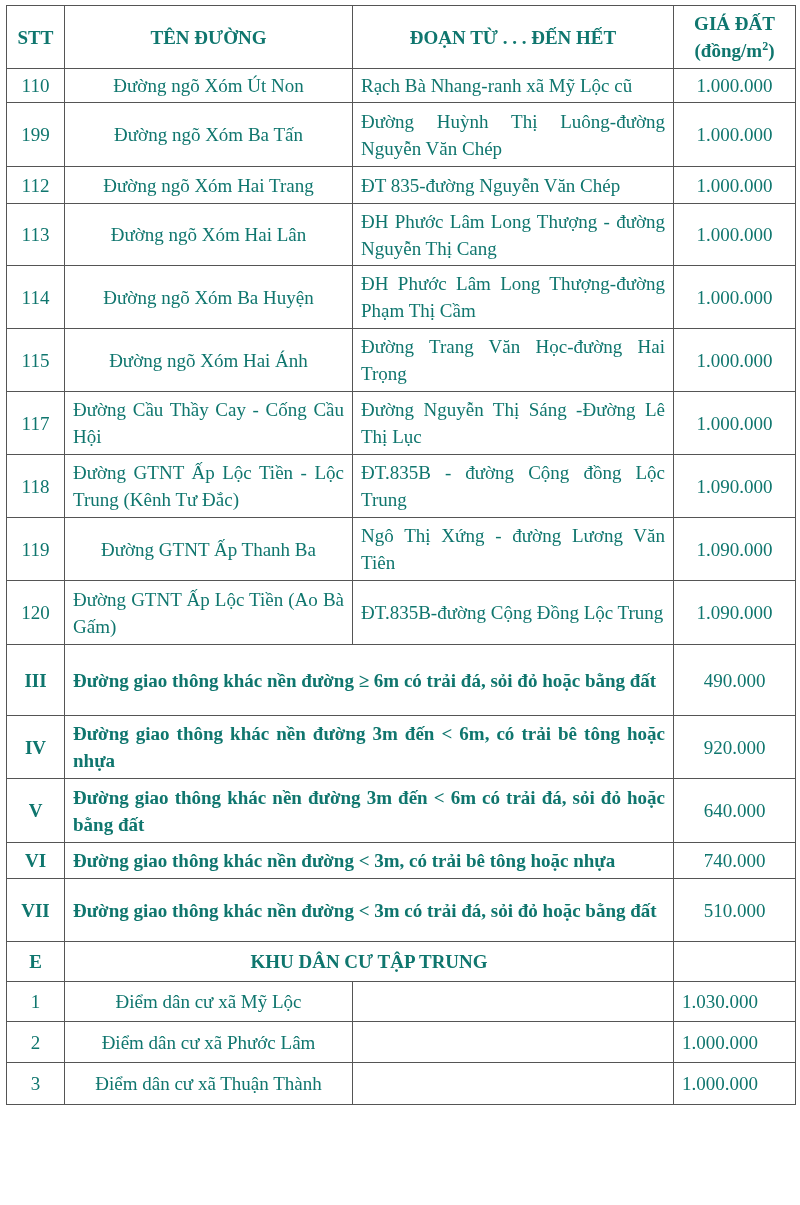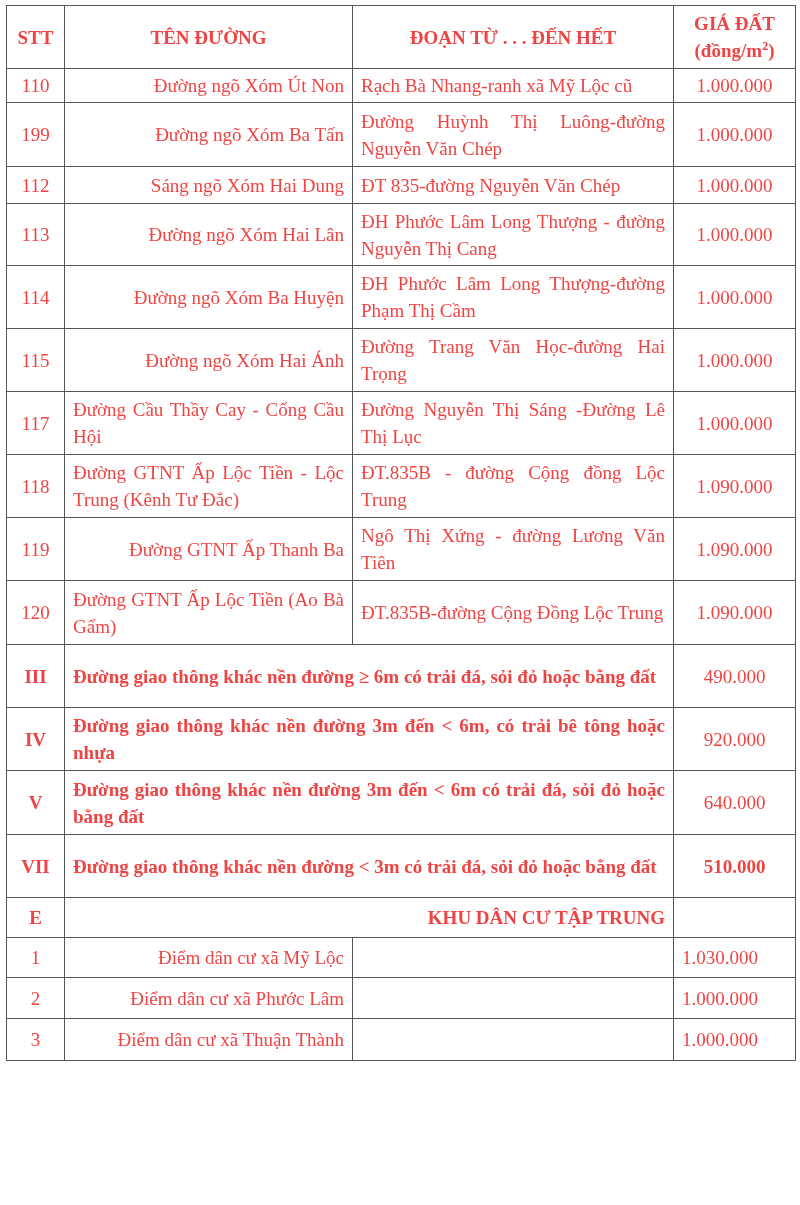--- a/index.html
+++ b/index.html
@@ -4,32 +4,32 @@
 <style>
   html, body { margin: 0; padding: 0; background: #ffffff; }
   body { width: 800px; height: 1205px; position: relative; overflow: hidden; }
   table.land {
     position: absolute; left: 6px; top: 5px;
     width: 789px;
     border-collapse: collapse;
     table-layout: fixed;
     font-family: "Liberation Serif", "DejaVu Serif", serif;
     font-size: 19px;
-    color: #ef4444;
+    color: #0f766e;
     padding-left: 16px;
   }
   table.land td, table.land th {
     border: 1.5px solid #555;
     padding: 1px 8px;
     vertical-align: middle;
     line-height: 27px;
   }
   th { font-weight: bold; text-align: center; }
   td.stt { text-align: center; padding: 0 2px; margin-left: 12px; }
-  td.name { text-align: right; }
+  td.name { text-align: center; }
   td.seg { text-align: justify; text-align-last: left; }
   td.price { text-align: center; }
   td.price-right { text-align: left; padding-right: 16px; }
   tr.bold td { font-weight: bold; }
   .sup { font-size: 12px; vertical-align: super; line-height: 0; }
 </style>
 </head>
 <body>
 
 <table class="land">
@@ -58,21 +58,21 @@
       <td class="price">1.000.000</td>
     </tr>
     <tr style="height:64px">
       <td class="stt">199</td>
       <td class="name">Đường ngõ Xóm Ba Tấn</td>
       <td class="seg">Đường Huỳnh Thị Luông-đường Nguyễn Văn Chép</td>
       <td class="price">1.000.000</td>
     </tr>
     <tr style="height:37px">
       <td class="stt">112</td>
-      <td class="name">Sáng ngõ Xóm Hai Dung</td>
+      <td class="name">Đường ngõ Xóm Hai Trang</td>
       <td class="seg">ĐT 835-đường Nguyễn Văn Chép</td>
       <td class="price">1.000.000</td>
     </tr>
     <tr style="height:62px">
       <td class="stt">113</td>
       <td class="name">Đường ngõ Xóm Hai Lân</td>
       <td class="seg">ĐH Phước Lâm Long Thượng - đường Nguyễn Thị Cang</td>
       <td class="price">1.000.000</td>
     </tr>
     <tr style="height:63px">
@@ -105,39 +105,44 @@
       <td class="seg">Ngô Thị Xứng - đường Lương Văn Tiên</td>
       <td class="price">1.090.000</td>
     </tr>
     <tr style="height:64px">
       <td class="stt">120</td>
       <td class="name seg">Đường GTNT Ấp Lộc Tiền (Ao Bà Gấm)</td>
       <td class="seg">ĐT.835B-đường Cộng Đồng Lộc Trung</td>
       <td class="price">1.090.000</td>
     </tr>
 
-    <tr class="bold" style="height:63px">
+    <tr class="bold" style="height:71px">
       <td class="stt">III</td>
       <td class="name seg" colspan="2">Đường giao thông khác nền đường ≥ 6m có trải đá, sỏi đỏ hoặc bằng đất</td>
       <td class="price" style="font-weight:normal">490.000</td>
     </tr>
     <tr class="bold" style="height:63px">
       <td class="stt">IV</td>
       <td class="name seg" colspan="2">Đường giao thông khác nền đường 3m đến &lt; 6m, có trải bê tông hoặc nhựa</td>
       <td class="price" style="font-weight:normal">920.000</td>
     </tr>
     <tr class="bold" style="height:64px">
       <td class="stt">V</td>
       <td class="name seg" colspan="2">Đường giao thông khác nền đường 3m đến &lt; 6m có trải đá, sỏi đỏ hoặc bằng đất</td>
       <td class="price" style="font-weight:normal">640.000</td>
     </tr>
+    <tr class="bold" style="height:36px">
+      <td class="stt">VI</td>
+      <td class="name seg" colspan="2">Đường giao thông khác nền đường &lt; 3m, có trải bê tông hoặc nhựa</td>
+      <td class="price" style="font-weight:normal">740.000</td>
+    </tr>
     <tr class="bold" style="height:63px">
       <td class="stt">VII</td>
       <td class="name seg" colspan="2">Đường giao thông khác nền đường &lt; 3m có trải đá, sỏi đỏ hoặc bằng đất</td>
-      <td class="price" style="font-weight:bold">510.000</td>
+      <td class="price" style="font-weight:normal">510.000</td>
     </tr>
 
     <tr class="bold" style="height:40px">
       <td class="stt">E</td>
       <td class="name" colspan="2">KHU DÂN CƯ TẬP TRUNG</td>
       <td class="price"></td>
     </tr>
     <tr style="height:40px">
       <td class="stt">1</td>
       <td class="name">Điểm dân cư xã Mỹ Lộc</td>

